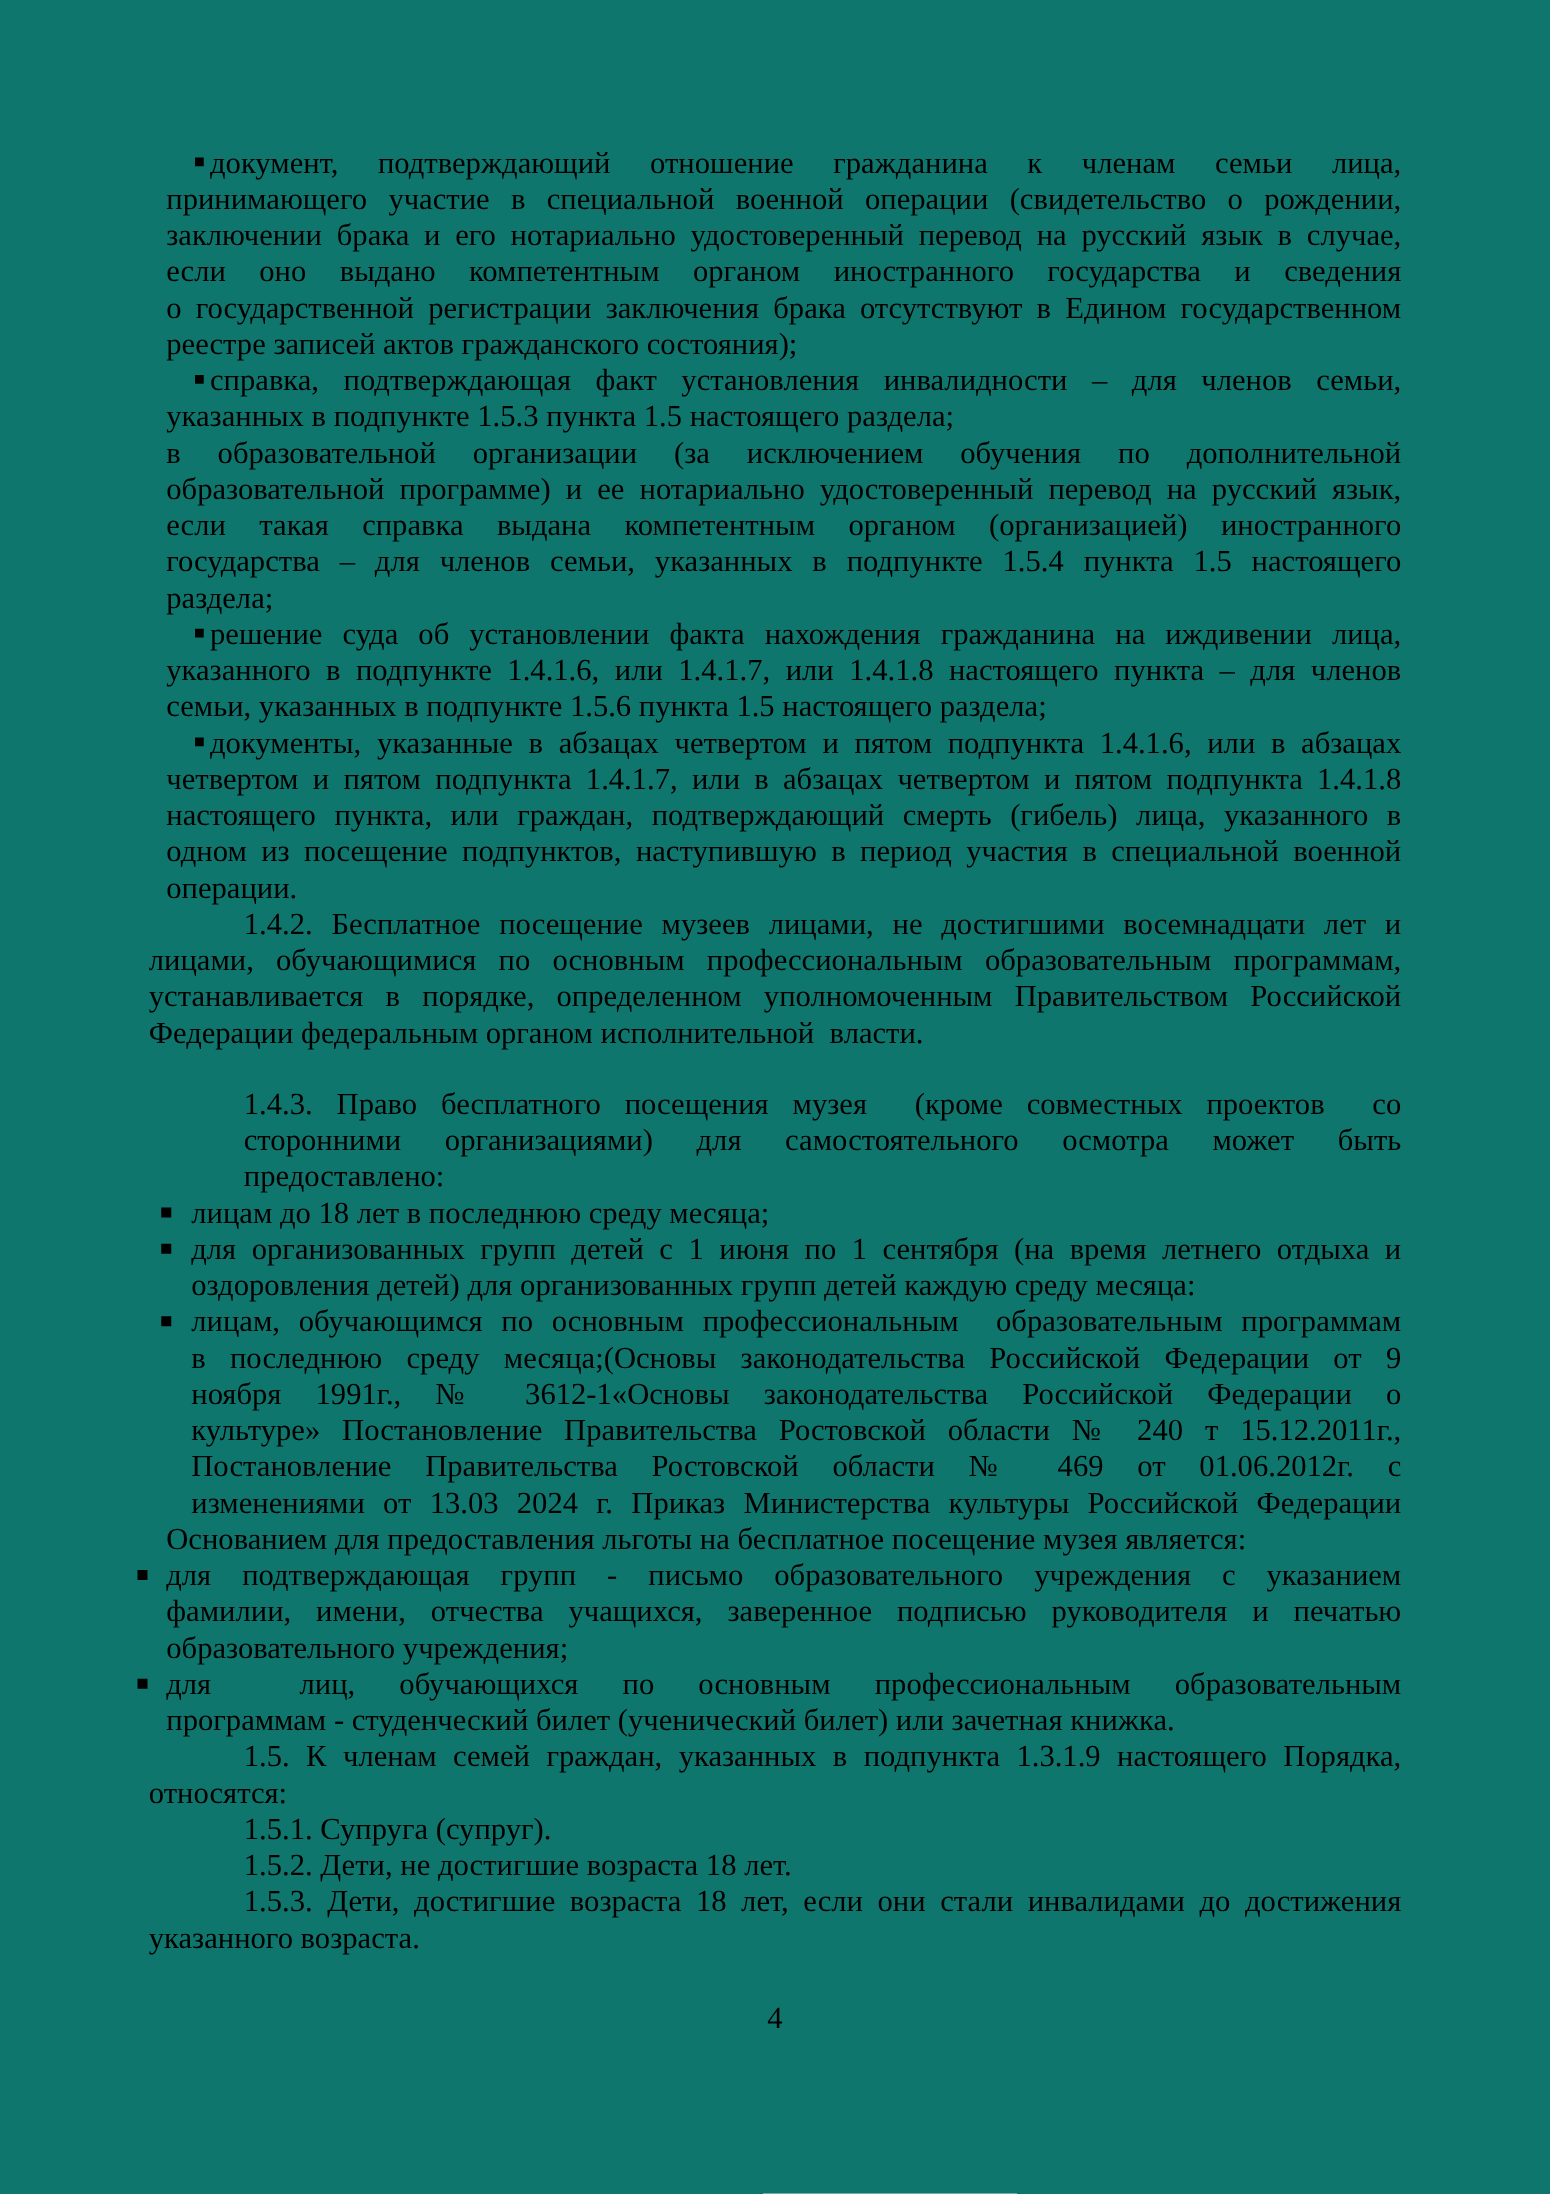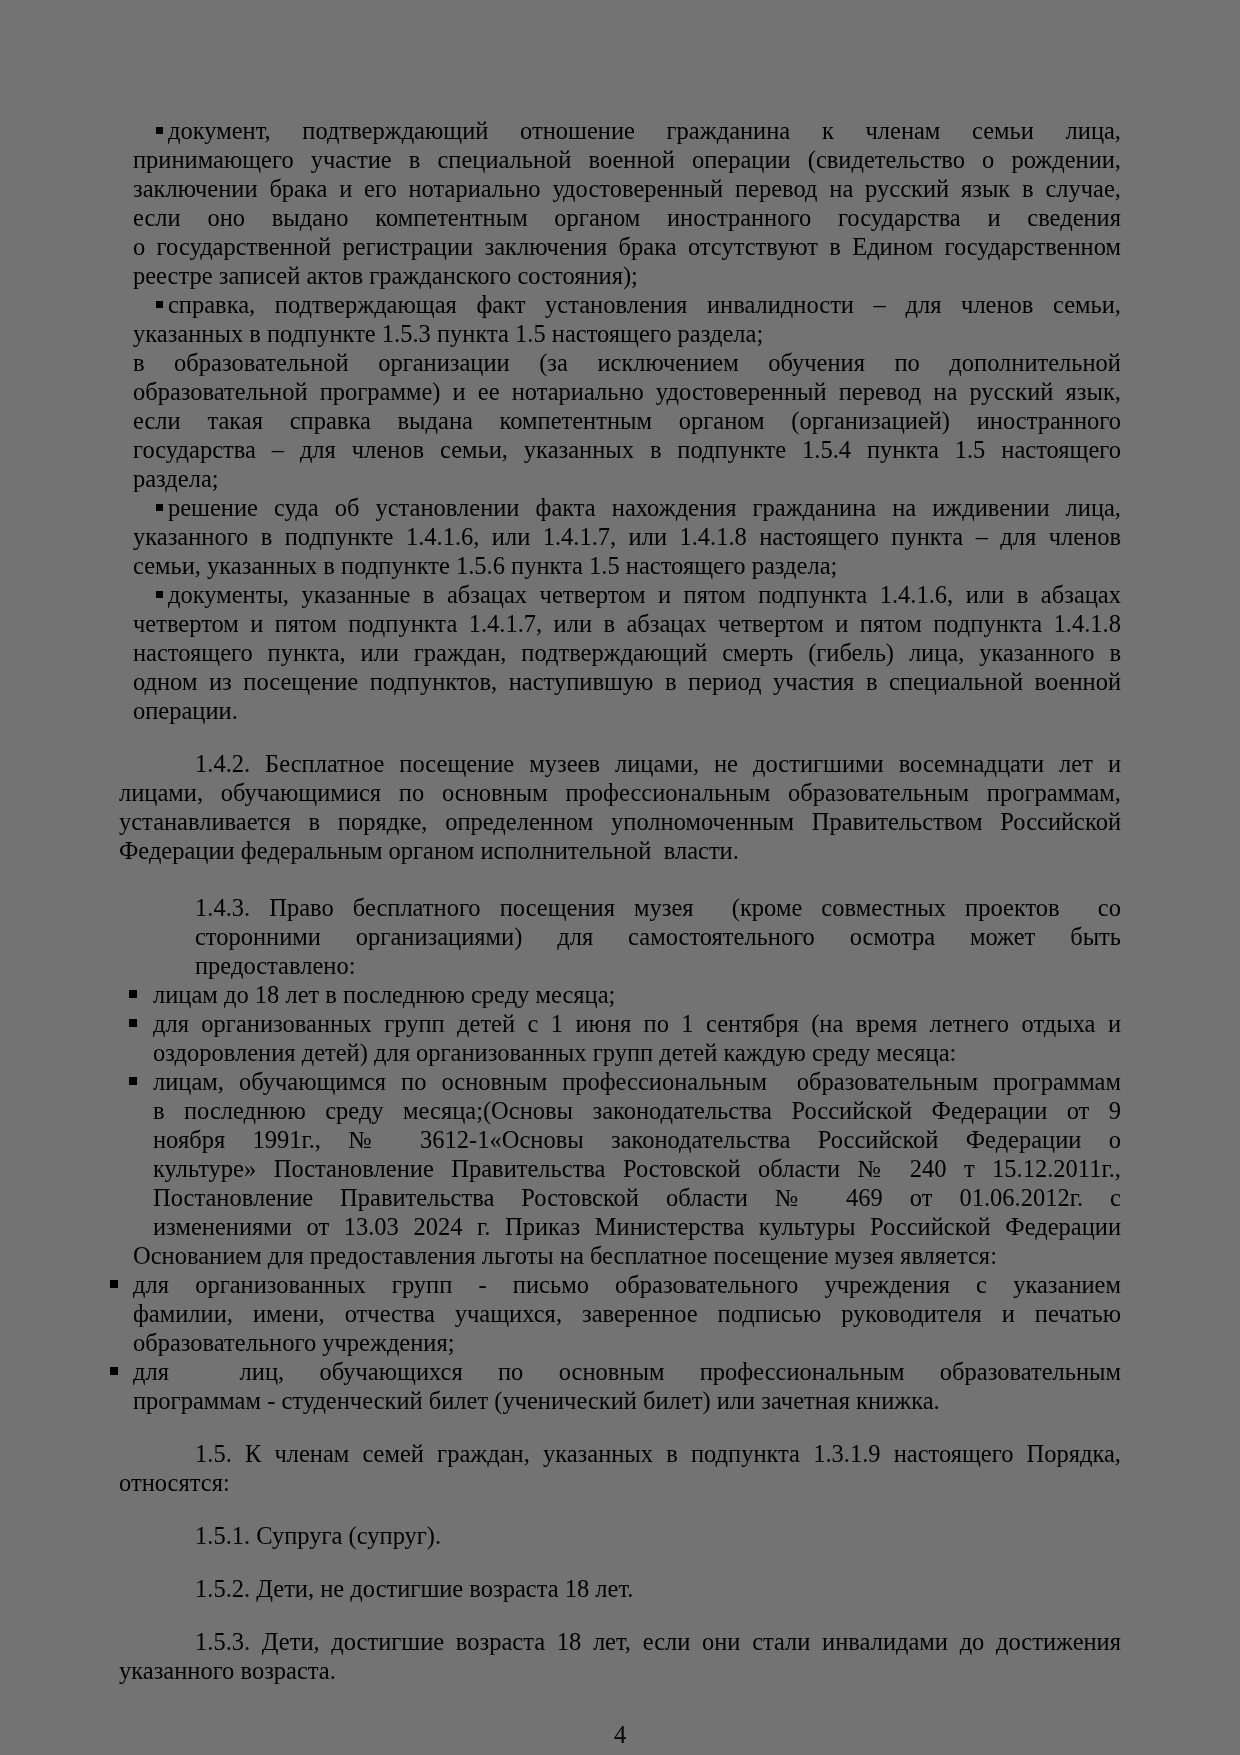--- a/index.html
+++ b/index.html
@@ -1,40 +1,40 @@
 <!DOCTYPE html>
 <html lang="ru"><head>
 <meta charset="utf-8">
 <style>
   * { margin:0; padding:0; box-sizing:border-box; }
   html,body { background:#ffffff; }
   .page {
     position:relative;
     width:1240px; height:1755px;
-    background:#737373;
+    background:#0f766e;
     padding:116px 119px 0 119px;
     font-family:"Liberation Serif","DejaVu Serif",serif;
     font-size:24.5px;
     line-height:29px;
     color:#000000;
     overflow:hidden;
   }
   .line {
     text-align:justify;
     text-align-last:justify;
     white-space:pre-wrap;
   }
   .line.last { text-align-last:left; }
 
   
   .b-doc { margin-left:14px; }
   .b-doc .line.first { padding-left:23px; }
 
   
-  .p-num .line.first { padding-left:76px;margin-top:24px; }
+  .p-num .line.first { padding-left:76px; }
 
   
   .blk-143 { margin-left:76px;margin-top:28px; }
 
   
   .p-osn { margin-left:14px; }
 
   
   .li { position:relative; }
   .li1 { margin-left:34px; }
@@ -132,21 +132,21 @@
     <div class="line">Постановление Правительства Ростовской области № 469 от 01.06.2012г. с</div>
     <div class="line">изменениями от 13.03 2024 г. Приказ Министерства культуры Российской Федерации</div>
   </div>
 
   <div class="p p-osn">
     <div class="line last">Основанием для предоставления льготы на бесплатное посещение музея является:</div>
   </div>
 
   <div class="li li2">
     <span class="sq"></span>
-    <div class="line">для организованных групп - письмо образовательного учреждения с указанием</div>
+    <div class="line">для подтверждающая групп - письмо образовательного учреждения с указанием</div>
     <div class="line">фамилии, имени, отчества учащихся, заверенное подписью руководителя и печатью</div>
     <div class="line last">образовательного учреждения;</div>
   </div>
 
   <div class="li li2">
     <span class="sq"></span>
     <div class="line">для  лиц, обучающихся по основным профессиональным образовательным</div>
     <div class="line last">программам - студенческий билет (ученический билет) или зачетная книжка.</div>
   </div>
 

